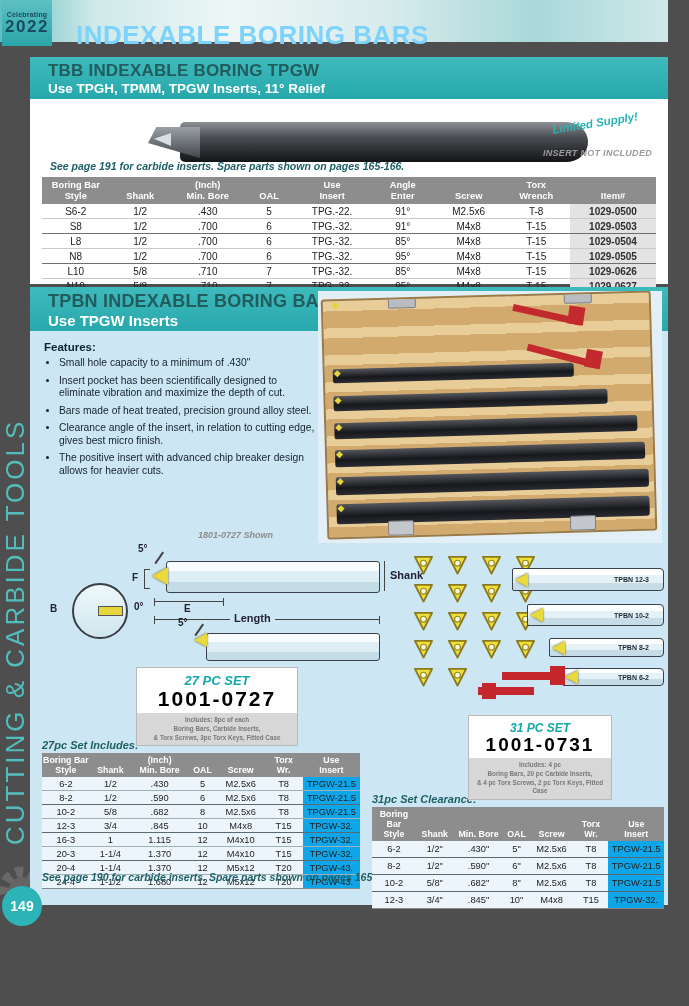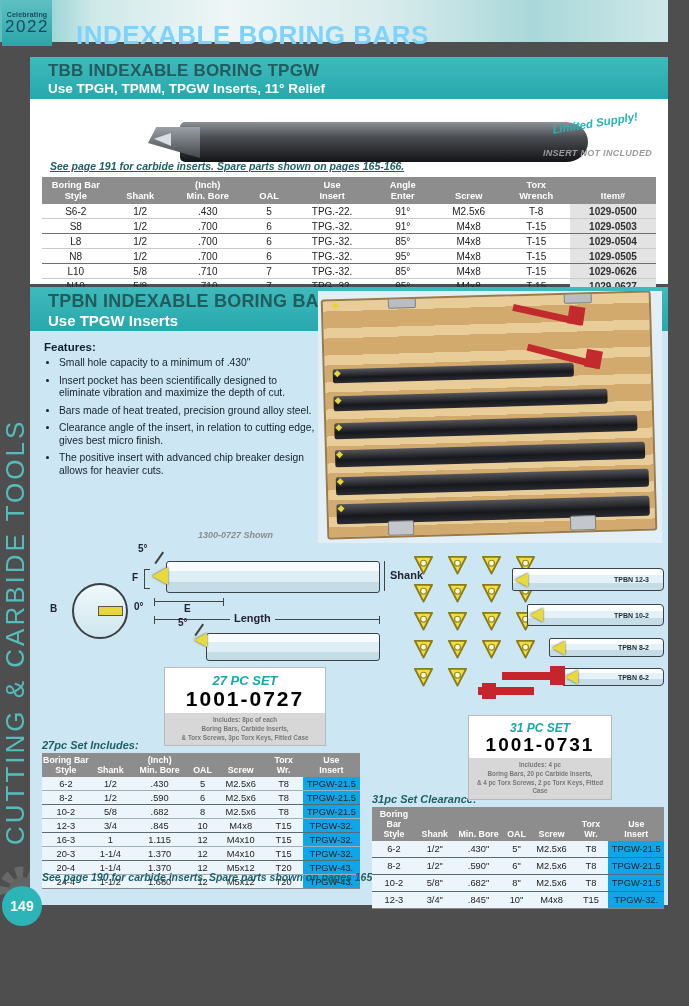--- a/index.html
+++ b/index.html
@@ -6,21 +6,21 @@
   .page{position:relative;width:689px;height:1006px;overflow:hidden;background:#4e4e4e;
         font-family:"Liberation Sans",sans-serif;-webkit-font-smoothing:antialiased;}
 
   
   .top-strip{position:absolute;left:0;top:0;width:668px;height:42px;
     background:linear-gradient(90deg,#63bec0 0%,#cfe9e9 14%,#eef6f6 34%,#d8ebec 58%,#a9d8da 80%,#cfe8e9 100%);}
   .badge{position:absolute;left:2px;top:0;width:50px;height:46px;z-index:3;
     background:linear-gradient(180deg,#5ec0c2,#2aa5a8);display:flex;flex-direction:column;
     align-items:center;justify-content:center;color:#1b4a5e;}
   .badge-l1{font-size:7px;font-weight:bold;letter-spacing:.2px;}
-  .badge-year{font-size:17px;font-weight:normal;letter-spacing:1.5px;line-height:1;color:#174a63;}
+  .badge-year{font-size:17px;font-weight:bold;letter-spacing:1.5px;line-height:1;color:#174a63;}
   .page-title{position:absolute;left:62px;top:6px;margin:14px;font-size:26px;font-weight:bold;
     color:#7dd3fc;letter-spacing:.5px;z-index:2;}
 
   
   .side-text{position:absolute;left:-3px;top:382px;width:36px;height:500px;
     writing-mode:vertical-rl;transform:rotate(180deg);display:flex;align-items:center;justify-content:center;
     font-size:26px;color:#54c3c3;letter-spacing:3px;opacity:.95;}
   .gear{position:absolute;left:-8px;top:860px;opacity:.85;}
   .page-num{position:absolute;left:2px;top:886px;width:40px;height:40px;border-radius:50%;
     background:#2db4b6;color:#fff;font-weight:bold;font-size:14px;display:flex;align-items:center;justify-content:center;z-index:2;}
@@ -39,21 +39,21 @@
   .bp-head{position:absolute;left:118px;top:70px;width:52px;height:31px;
     background:linear-gradient(180deg,#9aa0a6,#43474c);
     clip-path:polygon(16% 0,100% 0,100% 100%,0 52%);}
   .bp-insert{position:absolute;left:124px;top:76px;width:17px;height:13px;background:#d9dee3;
     clip-path:polygon(0 45%,100% 0,100% 100%);}
   .limited{position:absolute;right:30px;top:60px;transform:rotate(-9deg);
     color:#25b3b6;font-weight:bold;font-style:italic;font-size:11.5px;}
   .notinc{position:absolute;right:16px;top:91px;color:#9a9a9a;font-style:italic;
     font-weight:bold;font-size:9px;letter-spacing:.3px;}
   .see-note{font-size:10.5px;font-weight:bold;font-style:italic;color:#1c5f66;}
-  .tbb-note{position:absolute;left:20px;top:103px;text-decoration:underline;}
+  .tbb-note{position:absolute;left:20px;top:103px;}
   .tbb-table{position:absolute;left:12px;top:120px;width:614px;}
 
   table{width:100%;border-collapse:collapse;table-layout:fixed;border-bottom:1.6px solid #8a8a8a;}
   th{background:#8d8d8d;color:#fff;font-size:9.3px;font-weight:bold;white-space:pre-line;
      line-height:1.15;padding:3px 1px;text-align:center;vertical-align:bottom;}
   td{font-size:10px;color:#222;text-align:center;padding:1.5px 1px;border-top:1px solid #c9c9c9;}
   tbody tr:first-child td{border-top:none;}
   tr.group-start td{border-top:1.6px solid #6f6f6f;}
   .tbb-table td.shade{background:#e3e3e3;font-weight:bold;color:#2d2d2d;}
 
@@ -119,21 +119,21 @@
   .dim-shank{position:absolute;left:346px;top:16px;height:30px;border-left:1px solid #444;}
   .lb-len{background:#cde6f3;padding:0 4px;font-size:11px;}
 
   
   .set-box{position:absolute;text-align:center;z-index:3;}
   .set-white{background:#fff;border:1px solid #b9b9b9;border-bottom:none;padding:5px 4px 3px;}
   .set-title{color:#17a7aa;font-weight:bold;font-style:italic;font-size:13px;}
   .set-num{color:#000000;font-weight:bold;font-size:21px;letter-spacing:2px;line-height:1.05;}
   .set-gray{background:#d7d7d7;border:1px solid #b9b9b9;border-top:none;padding:3px 2px;
     font-size:6.3px;font-weight:bold;color:#787878;line-height:1.4;}
-  .set27{left:134px;top:380px;width:162px;}
+  .set27{left:106px;top:380px;width:162px;}
   .set31{left:438px;top:428px;width:144px;}
   .set31 .set-title{font-size:12px;}
   .set31 .set-num{font-size:19px;}
 
   
   .inserts{position:absolute;left:382px;top:268px;}
   .ins-row{display:flex;gap:11px;margin-bottom:7px;height:21px;}
 
   
   .tpbn-bar{position:absolute;border:1.2px solid #3a424b;border-radius:2px 4px 4px 2px;
@@ -342,21 +342,21 @@
         <div class="cbar"></div>
         <div class="cbar"></div>
         <div class="pwrench pw1a"></div>
         <div class="pwrench pw1b"></div>
         <div class="pwrench pw2a"></div>
         <div class="pwrench pw2b"></div>
         <div class="clasp c1"></div>
         <div class="clasp c2"></div>
       </div>
     </div>
-    <div class="case-caption">1300-0727 Shown</div>
+    <div class="case-caption">1801-0727 Shown</div>
 
     <div class="diagram">
       <div class="dg-circle"></div>
       <div class="dg-slot"></div>
       <span class="dg-lab" style="left:12px;top:58px">B</span>
       <span class="dg-lab" style="left:96px;top:56px">0°</span>
       <div class="dg-bar1"></div>
       <div class="dg-tri dg-ins1"></div>
       <div class="dg-angled ln5a"></div>
       <span class="dg-lab" style="left:100px;top:-2px">5°</span>

